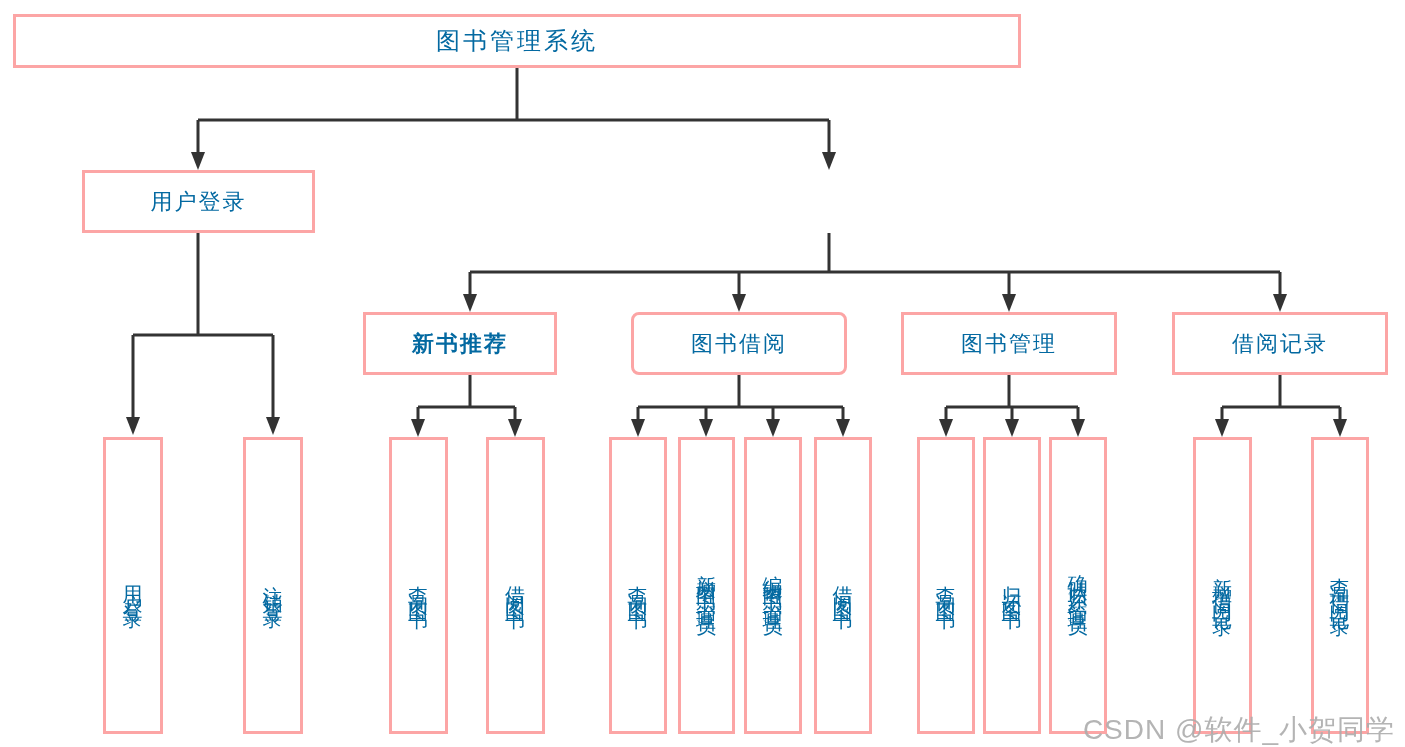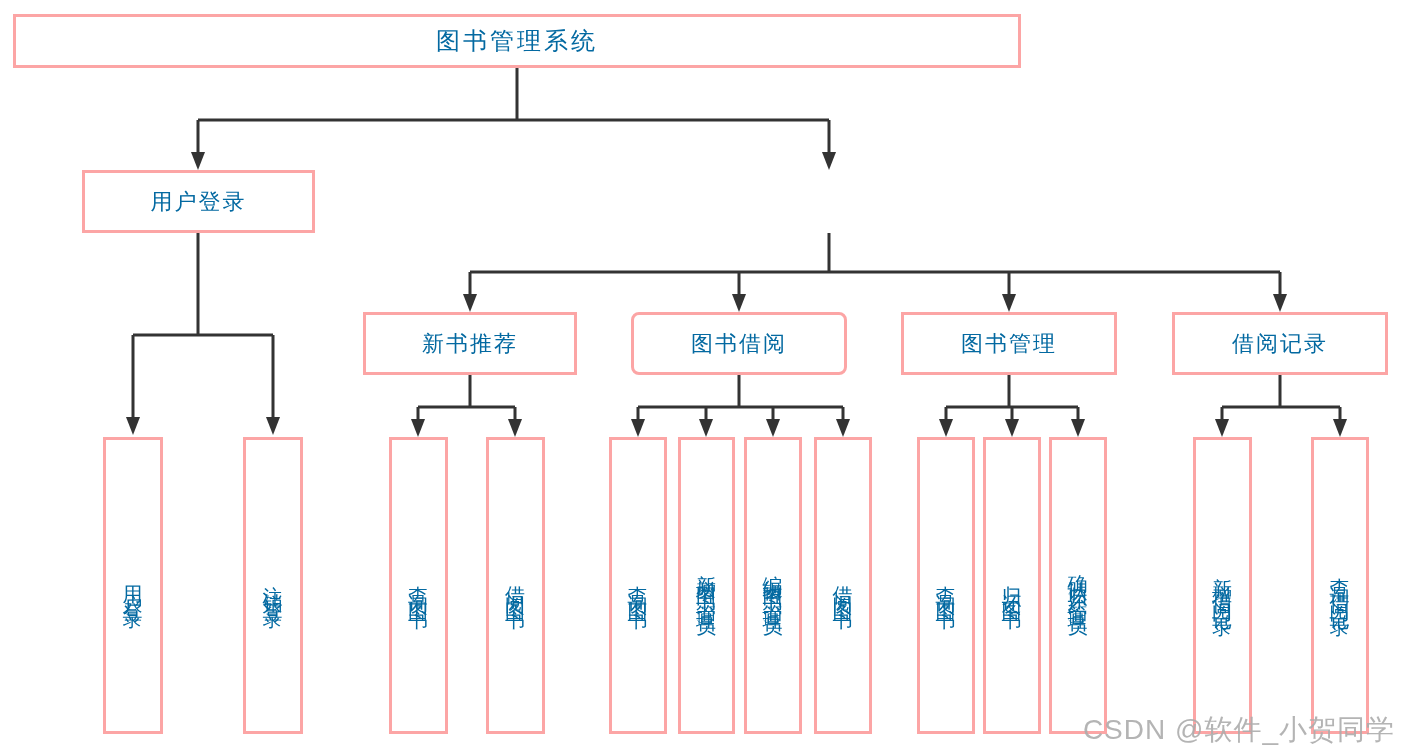--- a/index.html
+++ b/index.html
@@ -42,21 +42,21 @@
     letter-spacing: 8px;
     line-height: 1;
     white-space: nowrap;
   }
   .node.v .vlabel.long { letter-spacing: 6px; }
 
   
   #n-root          { left: 13px;   top: 14px;  width: 1008px; height: 54px; }
   #n-user-login    { left: 82px;   top: 170px; width: 233px;  height: 63px; }
   #n-book-mgmt     { left: 712px;  top: 170px; width: 235px;  height: 63px; }
-  #n-new-book      { left: 363px;  top: 312px; width: 214px;  height: 63px; }
+  #n-new-book      { left: 363px;  top: 312px; width: 194px;  height: 63px; font-weight: bold; }
   #n-book-borrow   { left: 631px;  top: 312px; width: 216px;  height: 63px; border-radius: 8px; }
   #n-cur-borrow    { left: 901px;  top: 312px; width: 216px;  height: 63px; }
   #n-borrow-rec    { left: 1172px; top: 312px; width: 216px;  height: 63px; }
 
   #n-a1 { left: 103px;  top: 437px; width: 60px; height: 297px; }
   #n-a2 { left: 243px;  top: 437px; width: 60px; height: 297px; }
   #n-b1 { left: 389px;  top: 437px; width: 59px; height: 297px; }
   #n-b2 { left: 486px;  top: 437px; width: 59px; height: 297px; }
   #n-c1 { left: 609px;  top: 437px; width: 58px; height: 297px; }
   #n-c2 { left: 678px;  top: 437px; width: 57px; height: 297px; }

